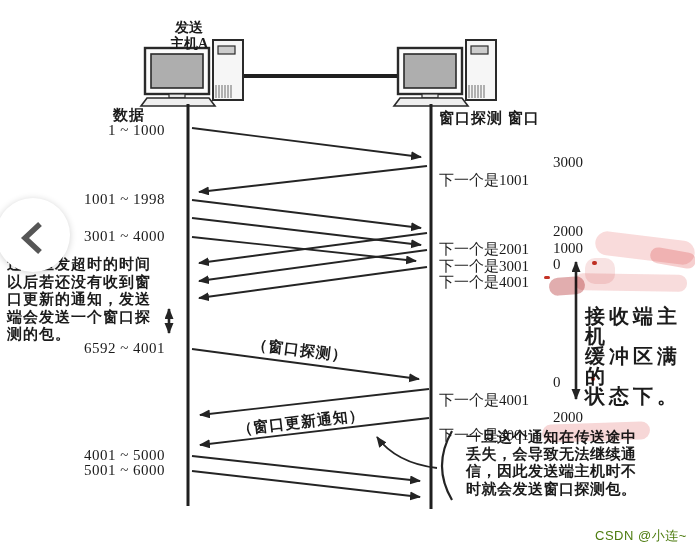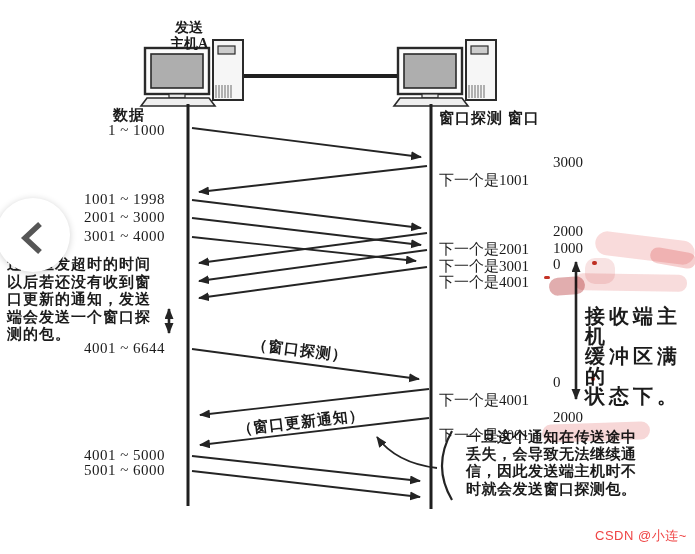--- a/index.html
+++ b/index.html
@@ -14,21 +14,21 @@
   .col-header{font-size:15px;font-weight:bold;letter-spacing:1px;}
   .seg{left:17px;width:148px;text-align:right;font-size:15px;letter-spacing:.5px;height:18px;line-height:18px;}
   .ackrow{left:439px;width:175px;height:18px;line-height:18px;font-size:15px;}
   .ackrow .win{position:absolute;left:114px;top:0;}
   .flow-label{text-align:center;font-size:15px;letter-spacing:1px;font-weight:bold;}
   .note{font-size:15px;letter-spacing:1px;font-weight:bold;}
   #note-left{left:7px;top:256px;width:178px;line-height:17.5px;}
   #note-right{left:585px;top:306px;width:110px;line-height:20px;letter-spacing:4px;font-size:20px;}
   #note-bottom{left:466px;top:429px;width:226px;line-height:17.2px;letter-spacing:.5px;}
   #watermark{left:595px;top:527px;font-family:"Liberation Sans","DejaVu Sans",sans-serif;
-    font-size:13px;color:#ef4444;letter-spacing:.5px;z-index:2;}
+    font-size:13px;color:#4d7c0f;letter-spacing:.5px;z-index:2;}
   .smudge{position:absolute;z-index:3;pointer-events:none;mix-blend-mode:multiply;}
   #back-btn{
     position:absolute;left:-4px;top:198px;width:74px;height:74px;border-radius:50%;
     background:#ffffff;box-shadow:0 1px 7px rgba(0,0,0,.18);z-index:4;cursor:pointer;
   }
 </style>
 </head>
 <body>
 
 <div id="stage">
@@ -83,23 +83,22 @@
   </svg>
 
   <div class="txt host-label" style="left:157px;top:20px;">发送
 主机A</div>
 
   <div class="txt col-header" style="left:113px;top:106px;">数据</div>
   <div class="txt col-header" style="left:439px;top:109px;">窗口探测 窗口</div>
 
   <div class="txt seg" style="top:121px;">1 ~ 1000</div>
   <div class="txt seg" style="top:190px;">1001 ~ 1998</div>
-  <div class="txt seg" style="top:208px;">2001 ~ 3000</div>
   <div class="txt seg" style="top:227px;">3001 ~ 4000</div>
-  <div class="txt seg" style="top:339px;">4001 ~ 6644</div>
+  <div class="txt seg" style="top:339px;">6592 ~ 4001</div>
   <div class="txt seg" style="top:446px;">4001 ~ 5000</div>
   <div class="txt seg" style="top:461px;">5001 ~ 6000</div>
 
   <div class="txt ackrow" style="top:153px;">
     <span>下一个是1001</span>
     <span class="win">3000</span>
   </div>
   <div class="txt ackrow" style="top:222px;">
     <span>下一个是2001</span>
     <span class="win">2000</span>

